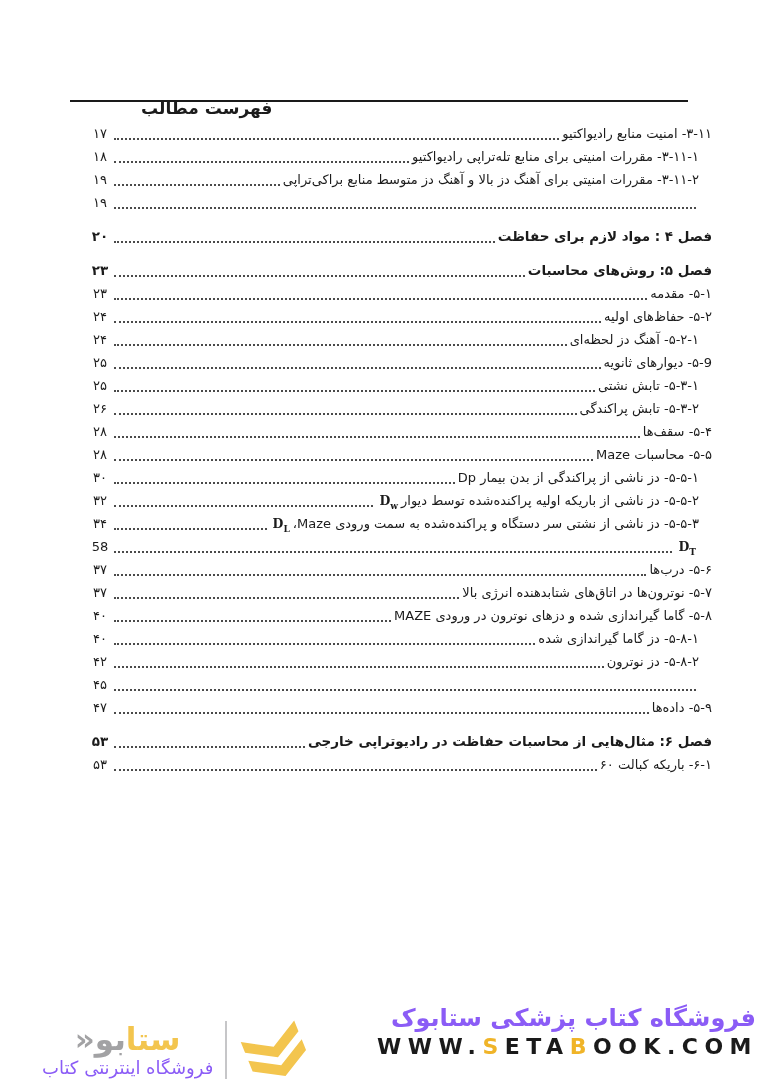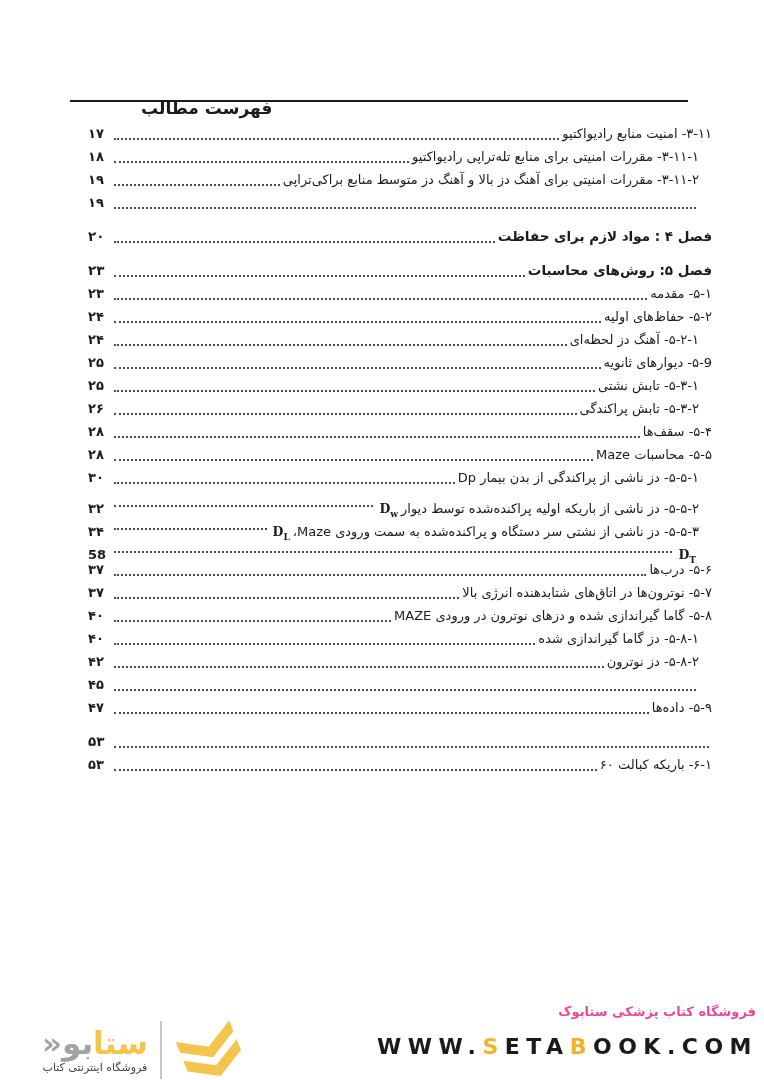--- a/index.html
+++ b/index.html
@@ -9,33 +9,33 @@
   
   .page-title{position:absolute;left:141px;top:62px;font-size:17px;font-weight:bold;direction:rtl;margin-top:36px;}
   .header-rule{position:absolute;left:70px;top:100px;width:618px;height:0;border-top:2px solid #1a1a1a;}
 
   
   .toc{position:absolute;top:122px;left:88px;right:52px;direction:rtl;}
   .row{display:flex;align-items:baseline;height:23px;line-height:23px;font-size:13px;}
   .row.indent{padding-right:13px;}
   .row.chapter{font-weight:bold;font-size:13.5px;margin-top:11px;}
   .label{white-space:nowrap;}
-  .sym{direction:ltr;font-family:"DejaVu Serif",serif;font-weight:bold;font-size:12.5px;margin:8px 3px;white-space:nowrap;}
+  .sym{direction:ltr;font-family:"DejaVu Serif",serif;font-weight:bold;font-size:12.5px;margin:0 3px;white-space:nowrap;}
   .sym sub{font-size:9px;}
   .dots{flex:1;min-width:8px;position:relative;align-self:stretch;margin:0 3px 0 2px;overflow:hidden;}
   .dots::after{content:"";position:absolute;left:0;right:0;bottom:5px;border-bottom:2px dotted #4a4a4a;}
-  .pg{width:24px;flex:0 0 24px;text-align:left;direction:ltr;white-space:nowrap;font-weight:bold;}
+  .pg{width:24px;flex:0 0 24px;text-align:center;direction:ltr;white-space:nowrap;}
 
   
-  .store-name{position:absolute;right:8px;top:1004px;font-size:13px;font-weight:bold;direction:rtl;color:#ec4899;}
+  .store-name{position:absolute;right:8px;top:1004px;font-size:24px;font-weight:bold;direction:rtl;color:#8b5cf6;}
   .website{position:absolute;right:6px;top:1034px;font-size:22px;font-weight:bold;letter-spacing:6.5px;font-family:"DejaVu Sans",sans-serif;white-space:nowrap;}
   .logo{position:absolute;left:42px;top:1012px;display:flex;align-items:center;gap:12px;}
   .logo-textblock{display:flex;flex-direction:column;align-items:center;}
   .wordmark{direction:rtl;font-size:31px;font-weight:bold;line-height:1.1;white-space:nowrap;}
-  .tagline{font-size:11px;color:#404040;direction:rtl;}
+  .tagline{font-size:18px;color:#8b5cf6;direction:rtl;}
   .logo-divider{width:2px;height:58px;background:#c6c6c8;}
   .emblem{display:block;}
 </style>
 </head>
 <body>
 
 <div class="page">
 
   <div class="page-title">فهرست مطالب</div>
   <div class="header-rule"></div>
@@ -160,20 +160,21 @@
       <div class="row indent">
         <span class="dots"></span>
         <span class="pg">۴۵</span>
       </div>
       <div class="row">
         <span class="label">۵-۹- داده‌ها</span>
         <span class="dots"></span>
         <span class="pg">۴۷</span>
       </div>
       <div class="row chapter">
+        <span class="label">فصل ۶: مثال‌هایی از محاسبات حفاظت در رادیوتراپی خارجی</span>
         <span class="dots"></span>
         <span class="pg">۵۳</span>
       </div>
       <div class="row">
         <span class="label">۶-۱- باریکه کبالت ۶۰</span>
         <span class="dots"></span>
         <span class="pg">۵۳</span>
       </div>
     </div>
 

